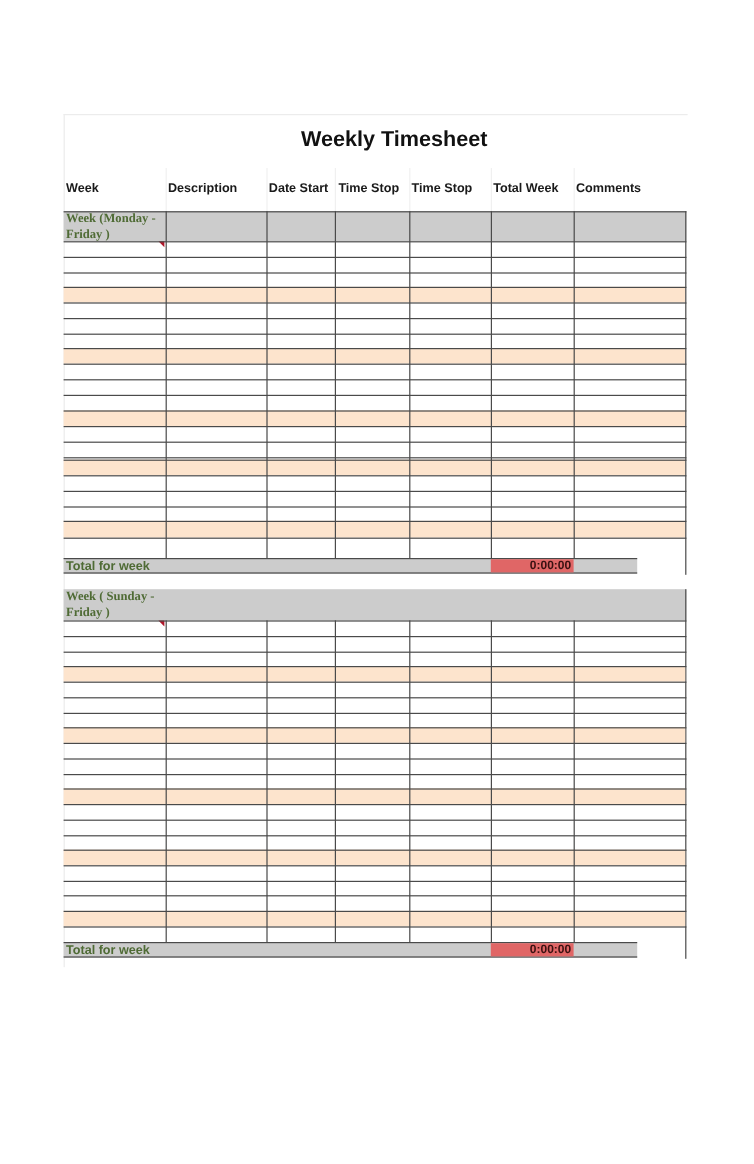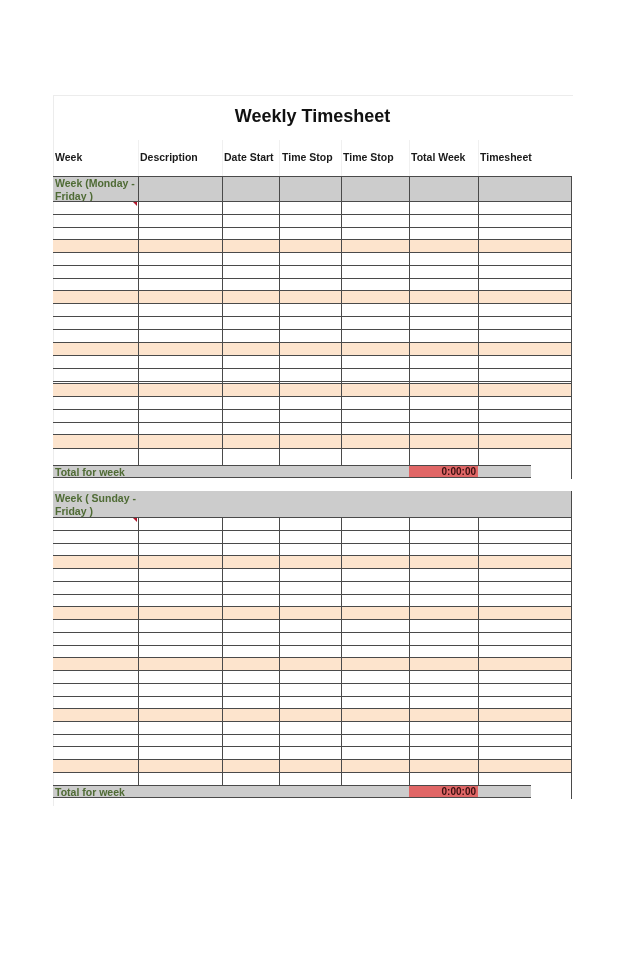--- a/index.html
+++ b/index.html
@@ -1,31 +1,31 @@
 <!DOCTYPE html>
 <html><head>
 <meta charset="utf-8">
 <style>
   html, body { margin: 0; padding: 0; background: #ffffff; }
   body { width: 628px; height: 970px; position: relative; overflow: hidden;
          font-family: "Liberation Sans", sans-serif; }
   .sheet { position: absolute; left: 53px; top: 95px; width: 519px; height: 710px;
            border-top: 1px solid #ececec; border-left: 1px solid #ececec; }
-  .title { position: absolute; left: 53px; top: 106px; width: 519px; text-align: center;
+  .title { position: absolute; left: 69px; top: 106px; width: 519px; text-align: center;
            font-weight: bold; font-size: 18px; color: #111; }
   .col-head { position: absolute; top: 151px; font-size: 10.5px; font-weight: bold; color: #1a1a1a;
               white-space: nowrap; }
   .gridcol { position: absolute; top: 140px; width: 1px; height: 36px; background: #f0f0f0; }
   .row { position: absolute; left: 53px; width: 518px; box-sizing: border-box; }
   .row.orange { background: #fde4cd; }
   .hline { position: absolute; left: 53px; width: 519px; height: 1px; background: #4a4a4a; }
   .vline { position: absolute; width: 1px; background: #4a4a4a; }
   .week-head { position: absolute; left: 53px; width: 519px; background: #cccccc; }
   .week-label { position: absolute; left: 2px; top: 1px; width: 82px; font-size: 10.5px; font-weight: bold;
-                color: #4f6b35; line-height: 12.5px; }
+                color: #4f6b35; line-height: 12.5px; font-family: Liberation Serif, serif; }
   .comment-mark { position: absolute; width: 0; height: 0; border-top: 5px solid #b0162a; border-left: 5px solid transparent; }
   .total-row { position: absolute; left: 53px; width: 478px; height: 13px; background: #cccccc;
                border-top: 1px solid #4a4a4a; border-bottom: 1px solid #4a4a4a; box-sizing: border-box; }
   .total-label { position: absolute; left: 2px; top: 0px; font-size: 10.5px; font-weight: bold; color: #4f6b35; line-height: 12px; }
   .total-value { position: absolute; left: 356px; width: 69px; top: 0; bottom: 0; background: #e06666;
                  font-size: 10px; font-weight: bold; color: #3a1010; text-align: right; padding-right: 2px;
                  box-sizing: border-box; line-height: 11px; }
   .right-border { position: absolute; left: 571px; width: 1px; background: #4a4a4a; }
 </style>
 </head>
@@ -34,21 +34,21 @@
 <div class="sheet"></div>
 
 <div class="title">Weekly Timesheet</div>
 
 <div class="col-head" style="left:55px">Week</div>
 <div class="col-head" style="left:140px">Description</div>
 <div class="col-head" style="left:224px">Date Start</div>
 <div class="col-head" style="left:282px">Time Stop</div>
 <div class="col-head" style="left:343px">Time Stop</div>
 <div class="col-head" style="left:411px">Total Week</div>
-<div class="col-head" style="left:480px">Timesheet</div>
+<div class="col-head" style="left:480px">Comments</div>
 
 <div class="gridcol" style="left:138px"></div>
 <div class="gridcol" style="left:222px"></div>
 <div class="gridcol" style="left:279px"></div>
 <div class="gridcol" style="left:341px"></div>
 <div class="gridcol" style="left:409px"></div>
 <div class="gridcol" style="left:478px"></div>
 
 <div class="week-head" style="top:176px;height:25px">
   <div class="week-label">Week  (Monday - Friday )</div>

